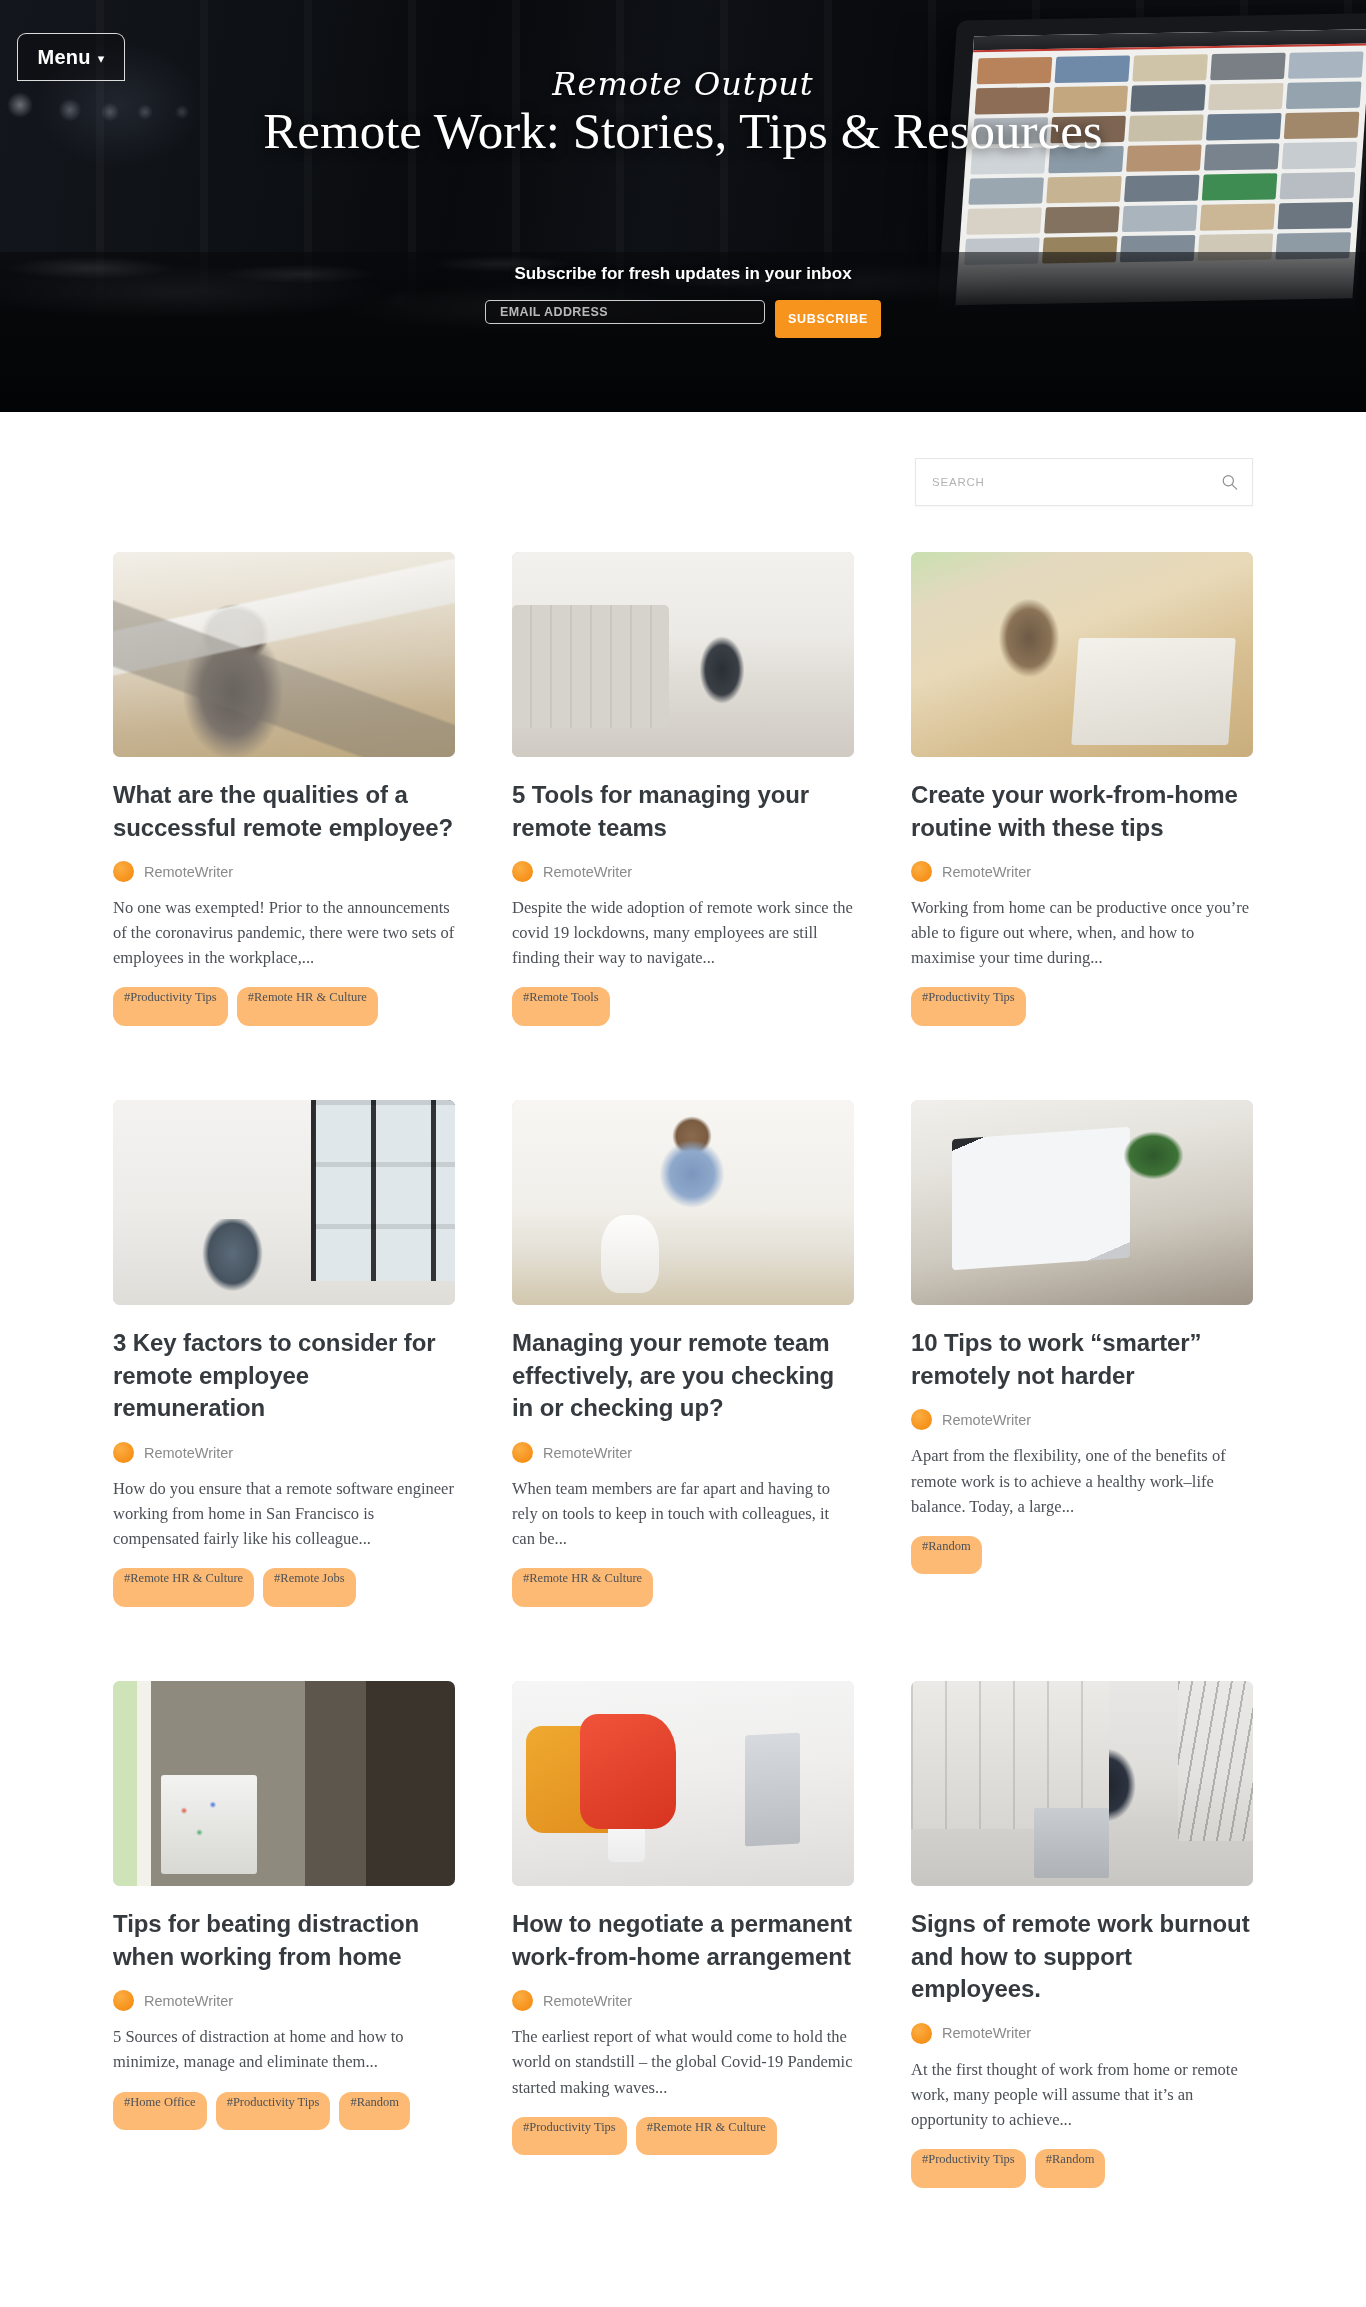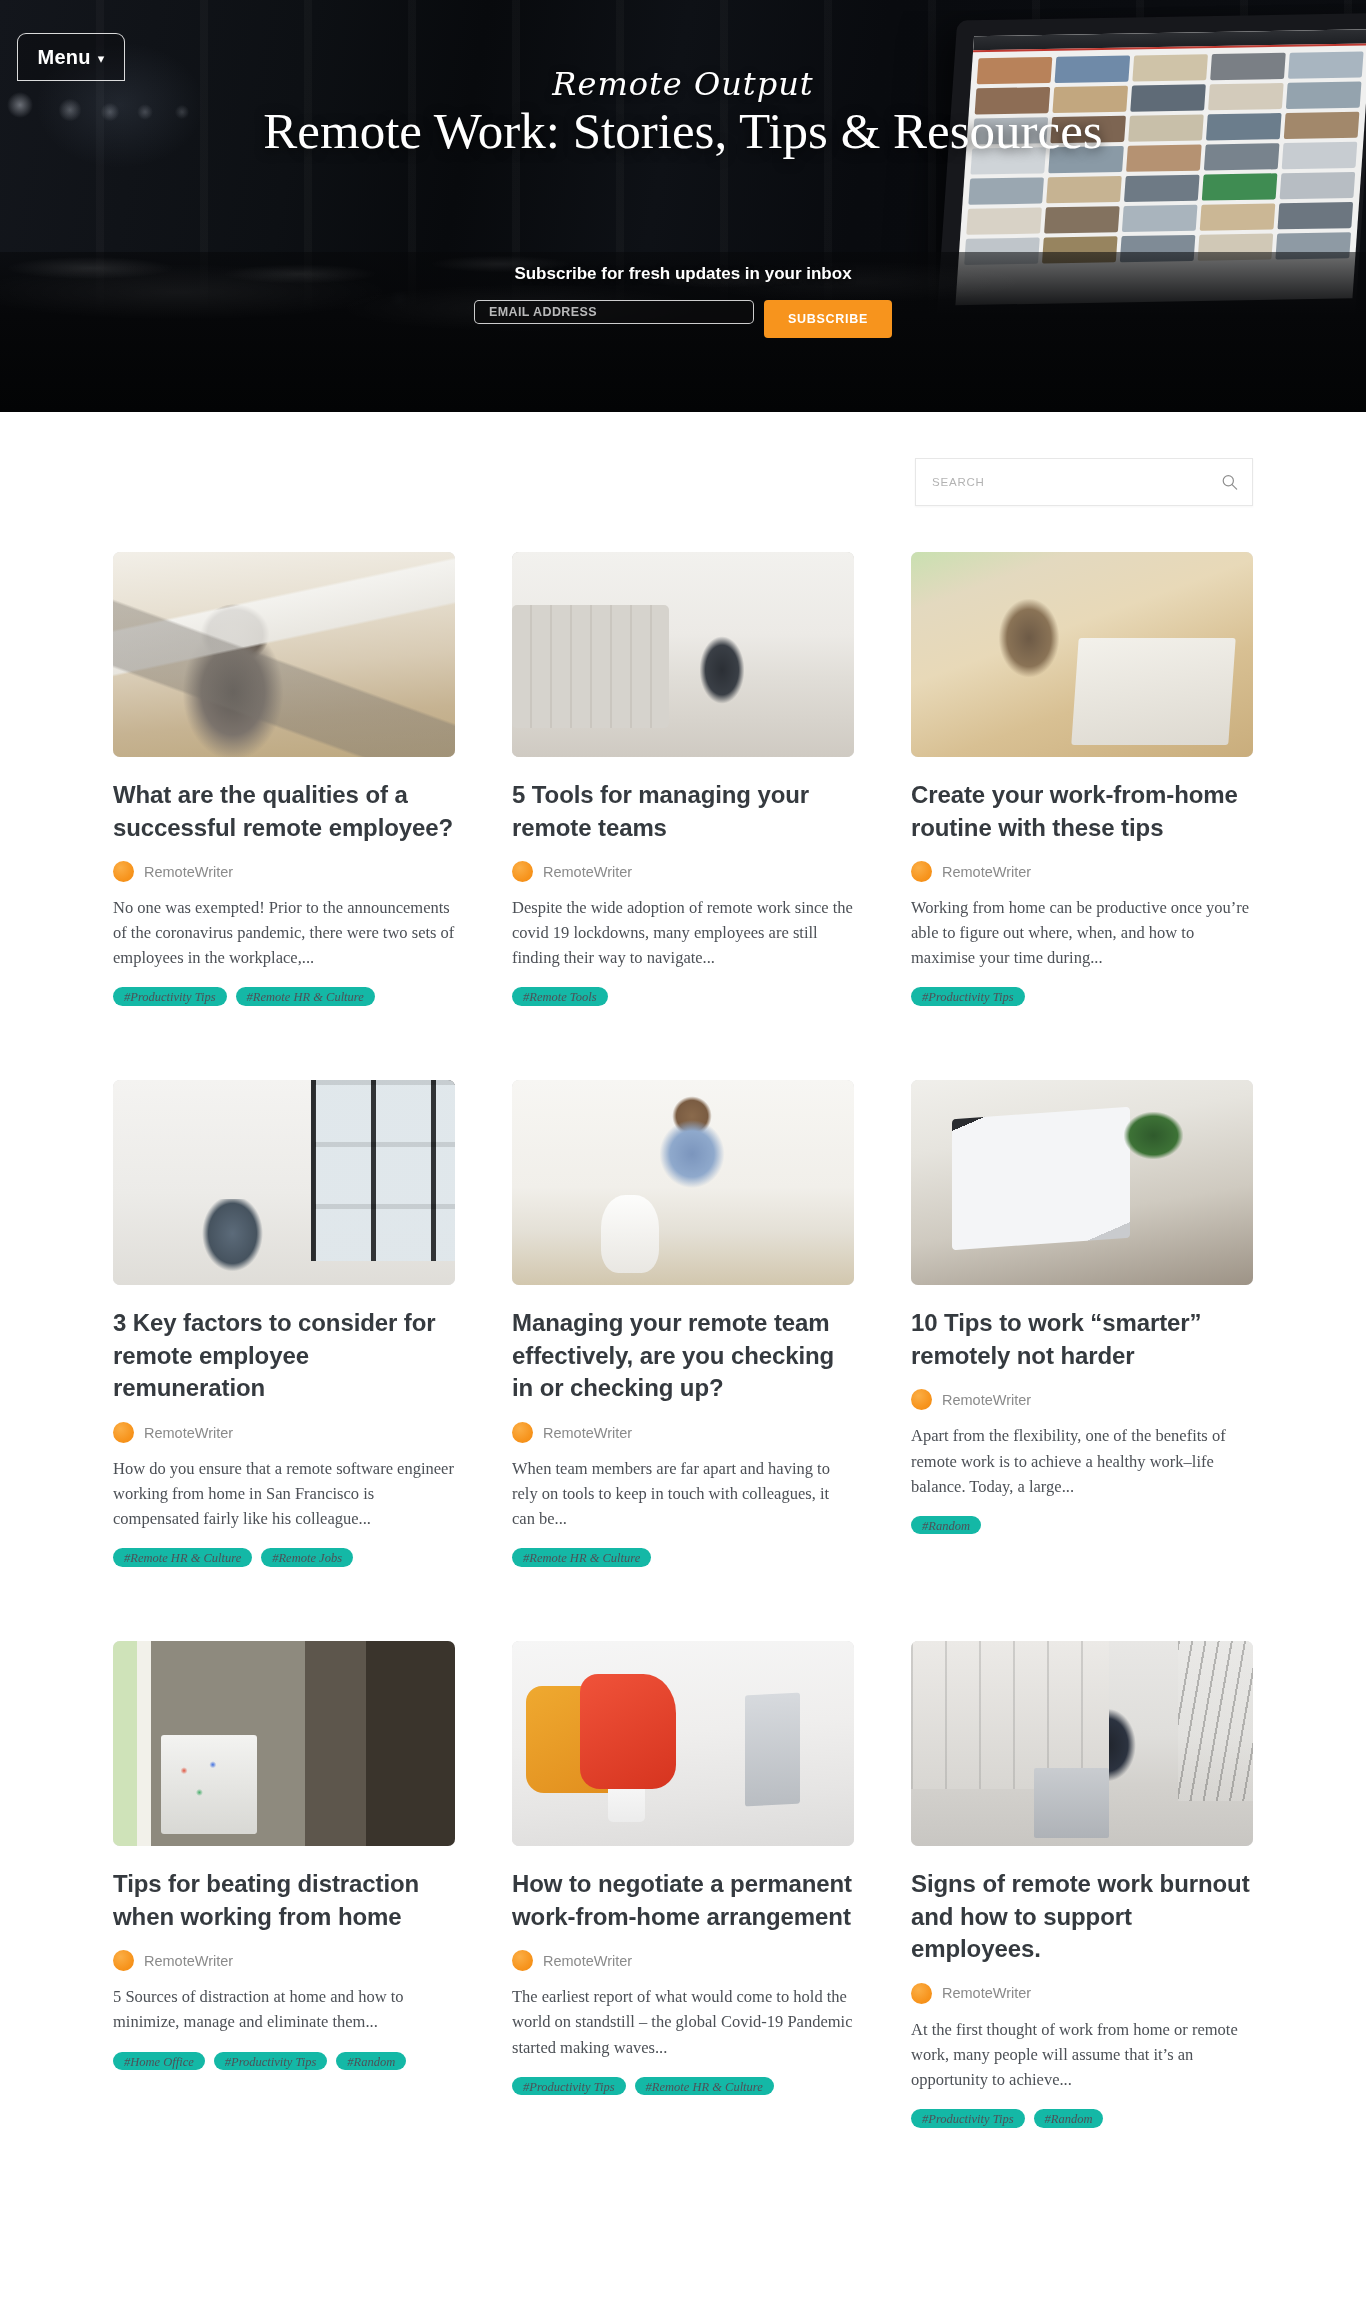--- a/index.html
+++ b/index.html
@@ -175,21 +175,21 @@
     border-radius: 5px;
     color: #ffffff;
     font-size: 12.5px;
     font-weight: 700;
     letter-spacing: 0.4px;
     padding: 0 14px;
     outline: none;
   }
   .sub-input::placeholder { color: #b9b9ba; font-weight: 700; letter-spacing: 0.4px; }
   .sub-btn {
-    width: 128px; height: 38px;
+    width: 106px; height: 38px;
     background: #f7941d;
     border: none;
     border-radius: 4px;
     color: #ffffff;
     font-size: 12.5px;
     font-weight: 700;
     letter-spacing: 0.7px;
     cursor: pointer;
   }
 
@@ -286,30 +286,29 @@
     line-height: 1.52;
     color: #4c5056;
   }
   .card-tags {
     margin-top: 17px;
     display: flex;
     flex-wrap: wrap;
     gap: 7px 9px;
   }
   .tag {
-    background: #14b8a6;
+    background: #fdba74;
     color: #4d5157;
     border-radius: 12px;
-    padding: 4px 11px 1px;
+    padding: 4px 11px 21px;
     font-family: "Liberation Serif", serif;
     font-size: 12.5px;
     line-height: 1.1;
     cursor: pointer;
     white-space: nowrap;
-    font-style: italic;
   }
 
   
   .ph { position: absolute; inset: 0; }
 
   
   .ph-desk1 {
     background:
       radial-gradient(ellipse 70px 95px at 120px 140px, #5f5a56 0%, #7b736c 45%, transparent 72%),
       radial-gradient(ellipse 46px 40px at 122px 82px, #6b5f4f 0%, #5d5246 60%, transparent 75%),

